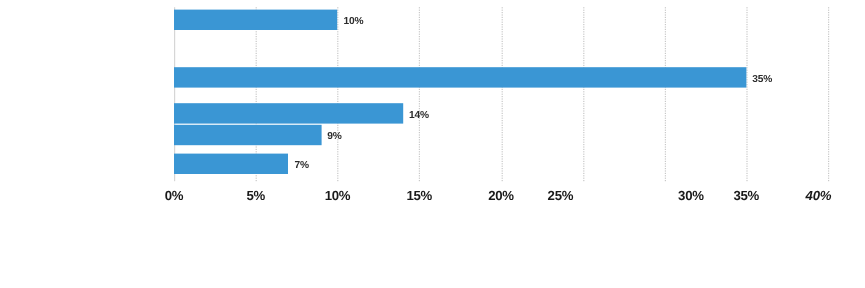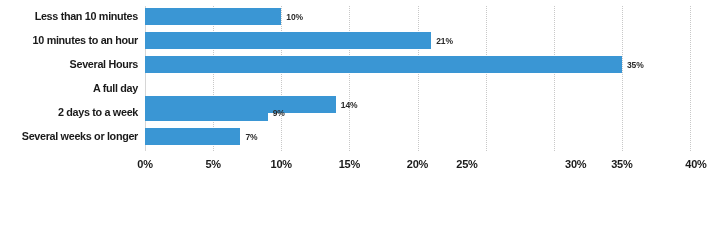--- a/index.html
+++ b/index.html
@@ -131,57 +131,45 @@
         <div class="gridline" style="left: 340.625px;"></div>
         <div class="gridline" style="left: 408.75px;"></div>
         <div class="gridline" style="left: 476.875px;"></div>
         <div class="gridline" style="left: 545px;"></div>
       </div>
     <div class="bars">
         <div class="bar-row" style="top: 8px; width: 545px;">
           <div class="bar" style="width: 136.25px; background: rgb(58, 150, 212);"></div>
           <div class="bar-value" style="left: 141.25px; color: rgb(43, 43, 43);">10%</div>
         </div>
-        <div class="bar-row" style="top: 32px; width: 545px;">
-          <div class="bar" style="width: 286.125px; background: rgb(58, 150, 212);"></div>
-          <div class="bar-value" style="left: 291.125px; color: rgb(43, 43, 43);">21%</div>
-        </div>
         <div class="bar-row" style="top: 56px; width: 545px;">
           <div class="bar" style="width: 476.875px; background: rgb(58, 150, 212);"></div>
           <div class="bar-value" style="left: 481.875px; color: rgb(43, 43, 43);">35%</div>
         </div>
-        <div class="bar-row" style="top: 96px; width: 545px;">
+        <div class="bar-row" style="top: 86px; width: 545px;">
           <div class="bar" style="width: 190.75px; background: rgb(58, 150, 212);"></div>
           <div class="bar-value" style="left: 195.75px; color: rgb(43, 43, 43);">14%</div>
         </div>
         <div class="bar-row" style="top: 104px; width: 545px;">
           <div class="bar" style="width: 122.625px; background: rgb(58, 150, 212);"></div>
           <div class="bar-value" style="left: 127.625px; color: rgb(43, 43, 43);">9%</div>
         </div>
         <div class="bar-row" style="top: 128px; width: 545px;">
           <div class="bar" style="width: 95.375px; background: rgb(58, 150, 212);"></div>
           <div class="bar-value" style="left: 100.375px; color: rgb(43, 43, 43);">7%</div>
         </div>
       </div>
   </div>
 
-  <div class="cat-labels">
-      <div class="cat-label" style="top: 10px; color: rgb(26, 26, 26);">Less than 10 minutes</div>
-      <div class="cat-label" style="top: 34px; color: rgb(26, 26, 26);">10 minutes to an hour</div>
-      <div class="cat-label" style="top: 58px; color: rgb(26, 26, 26);">Several Hours</div>
-      <div class="cat-label" style="top: 82px; color: rgb(26, 26, 26);">A full day</div>
-      <div class="cat-label" style="top: 106px; color: rgb(26, 26, 26);">2 days to a week</div>
-      <div class="cat-label" style="top: 130px; color: rgb(26, 26, 26);">Several weeks or longer</div>
-    </div>
 
   <div class="x-axis">
       <div class="x-tick" style="left: 0px; color: rgb(26, 26, 26);">0%</div>
       <div class="x-tick" style="left: 68.125px; color: rgb(26, 26, 26);">5%</div>
       <div class="x-tick" style="left: 136.25px; color: rgb(26, 26, 26);">10%</div>
       <div class="x-tick" style="left: 204.375px; color: rgb(26, 26, 26);">15%</div>
       <div class="x-tick" style="left: 272.5px; color: rgb(26, 26, 26);">20%</div>
       <div class="x-tick" style="left: 322px; color: rgb(26, 26, 26);">25%</div>
       <div class="x-tick" style="left: 408.75px; color: rgb(26, 26, 26); margin-left: 22px;">30%</div>
       <div class="x-tick" style="left: 476.875px; color: rgb(26, 26, 26);">35%</div>
-      <div class="x-tick" style="left: 551px; color: rgb(26, 26, 26);">40%</div>
+      <div class="x-tick" style="left: 537px; color: rgb(26, 26, 26); font-style: italic;">40%</div>
     </div>
 
 </div>
 
 </body></html>

